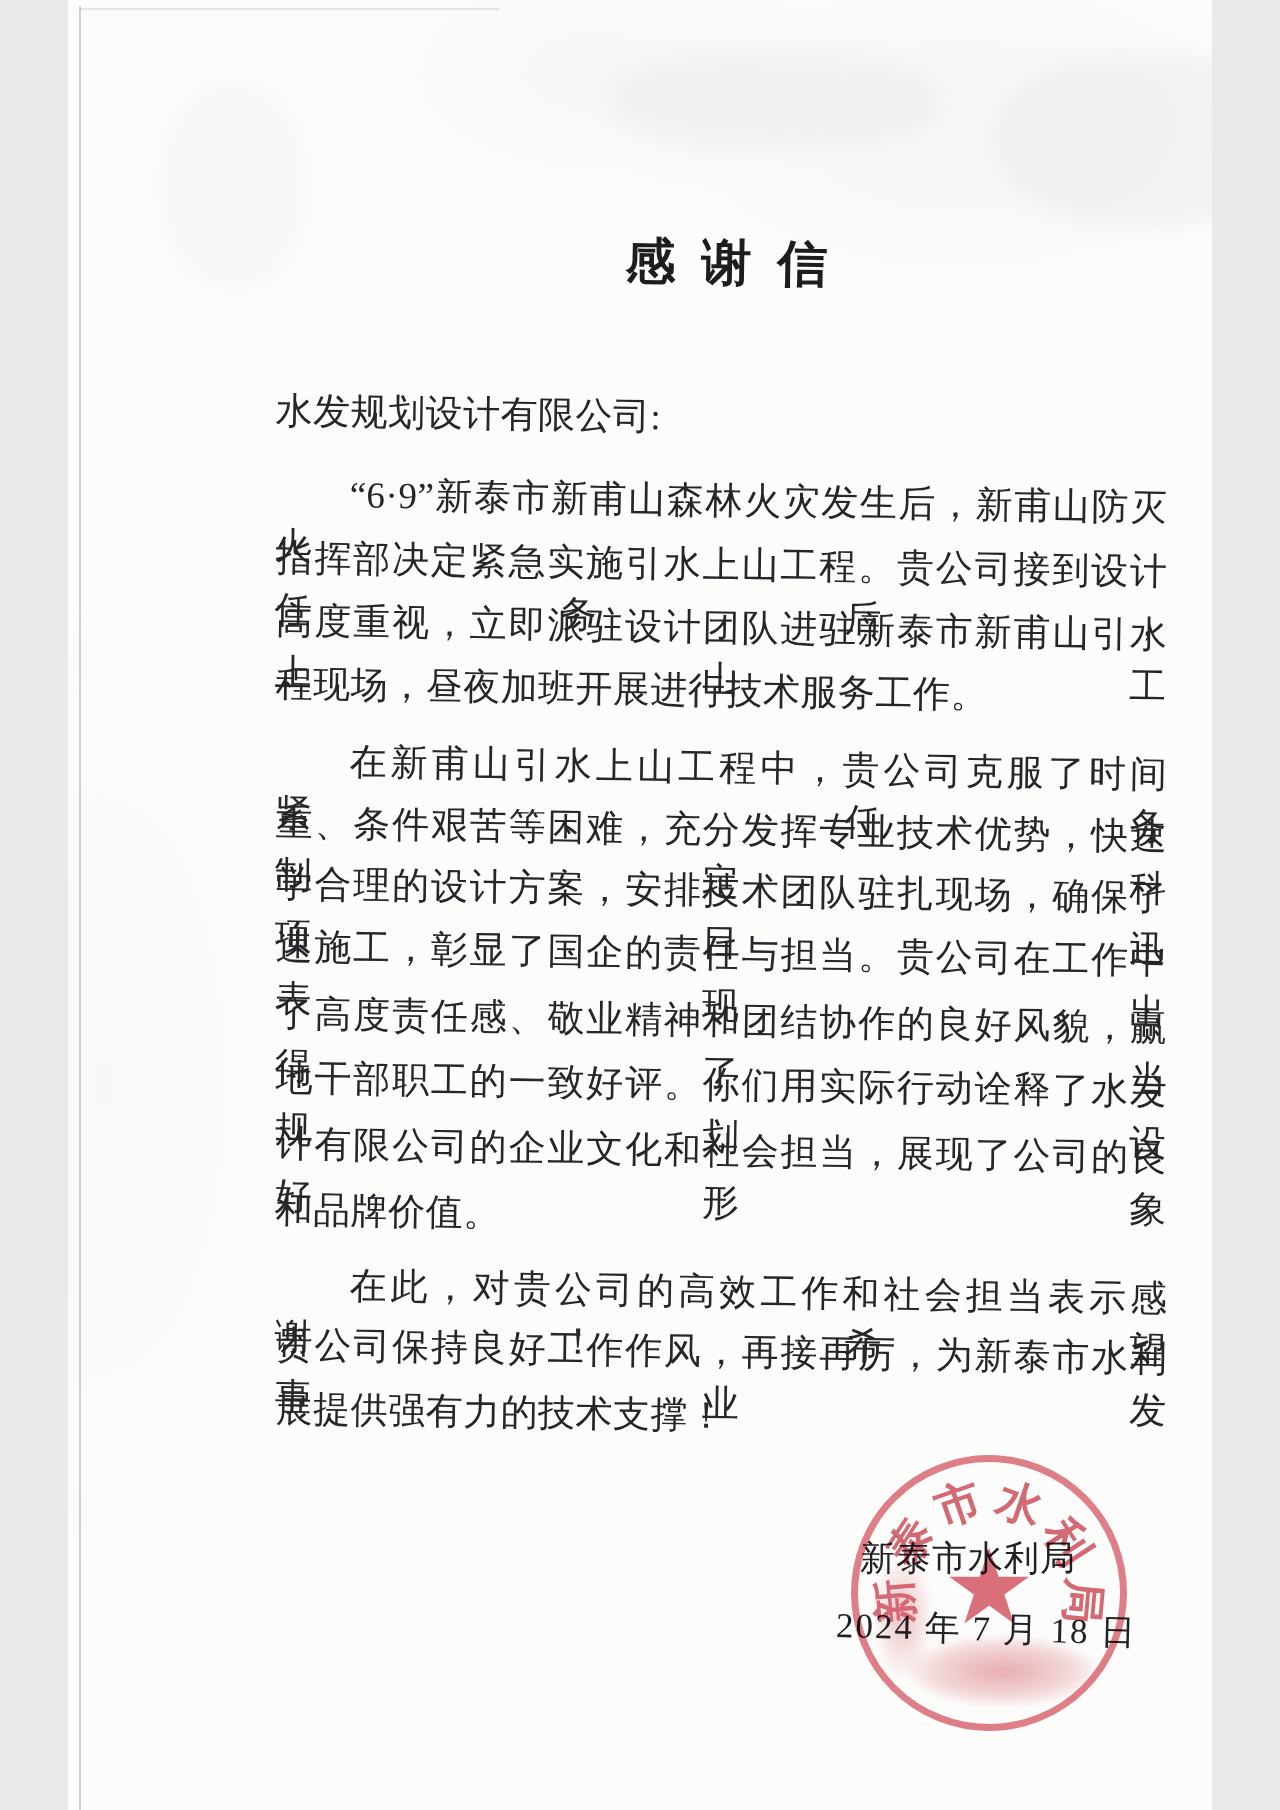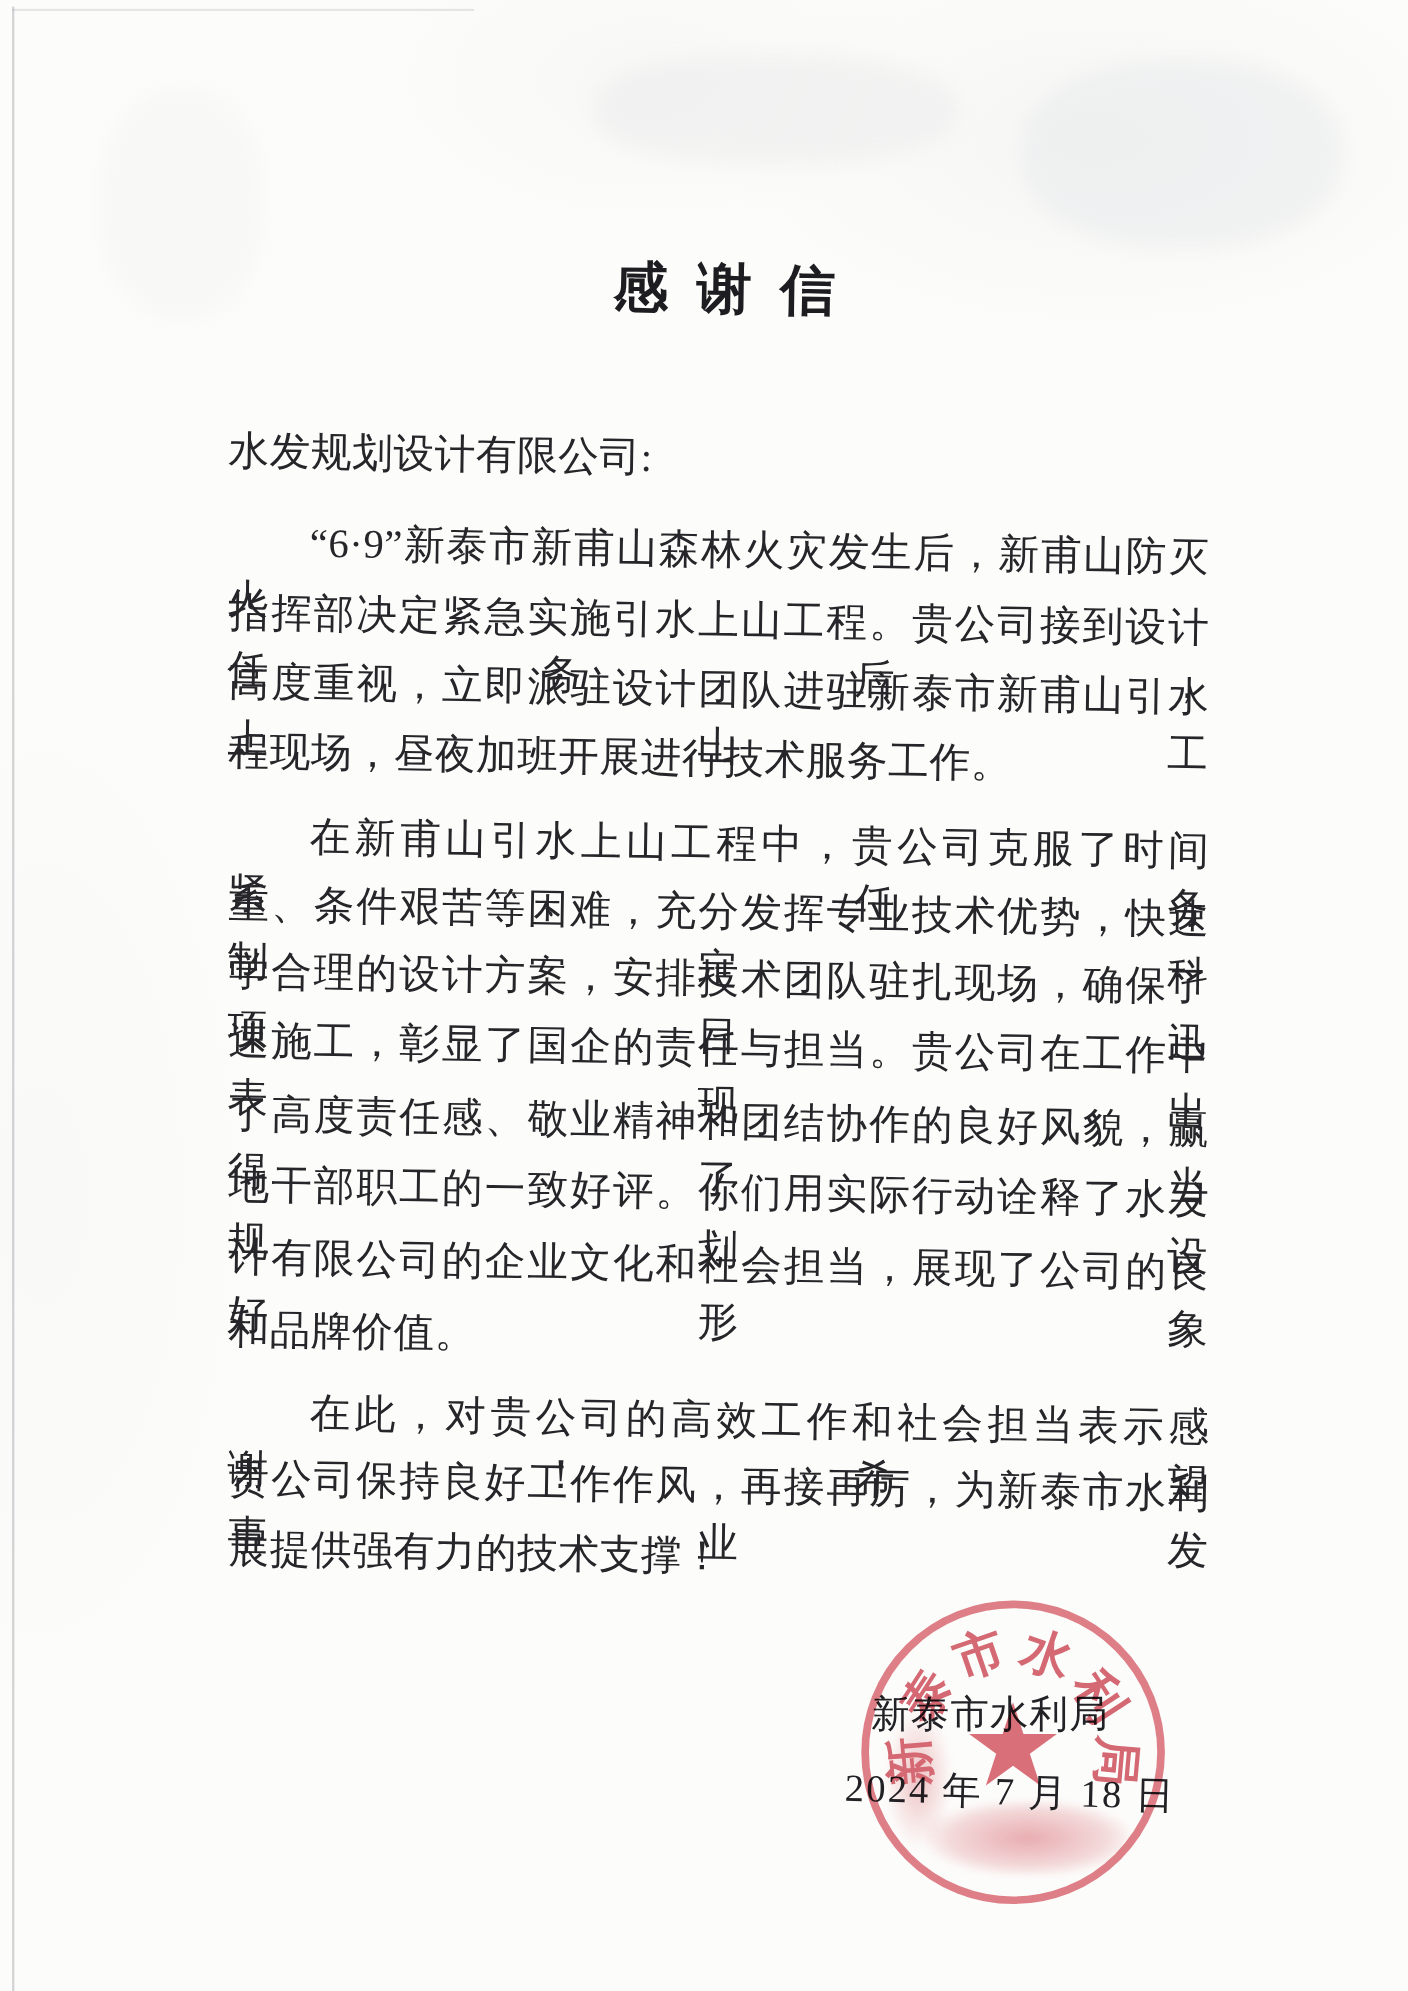--- a/index.html
+++ b/index.html
@@ -1,18 +1,18 @@
 <!DOCTYPE html>
 <html><head>
 <meta charset="utf-8">
 <style>
   html,body { margin:0; padding:0; background:#e9e9ea; }
   .page {
     position:relative;
-    width:1280px; height:1810px;
+    width:1144px; height:1810px;
     margin:0 auto;
     background:#fcfcfa;
     background-image:
       radial-gradient(ellipse 500px 260px at 78% 7%, rgba(188,192,200,0.10), transparent 70%),
       radial-gradient(ellipse 360px 200px at 46% 4%, rgba(190,193,202,0.08), transparent 70%),
       radial-gradient(ellipse 300px 700px at 3% 60%, rgba(200,202,208,0.07), transparent 70%);
     overflow:hidden;
     font-family:"Liberation Serif","DejaVu Serif",serif;
     color:#26262a;
     text-decoration:underline;

